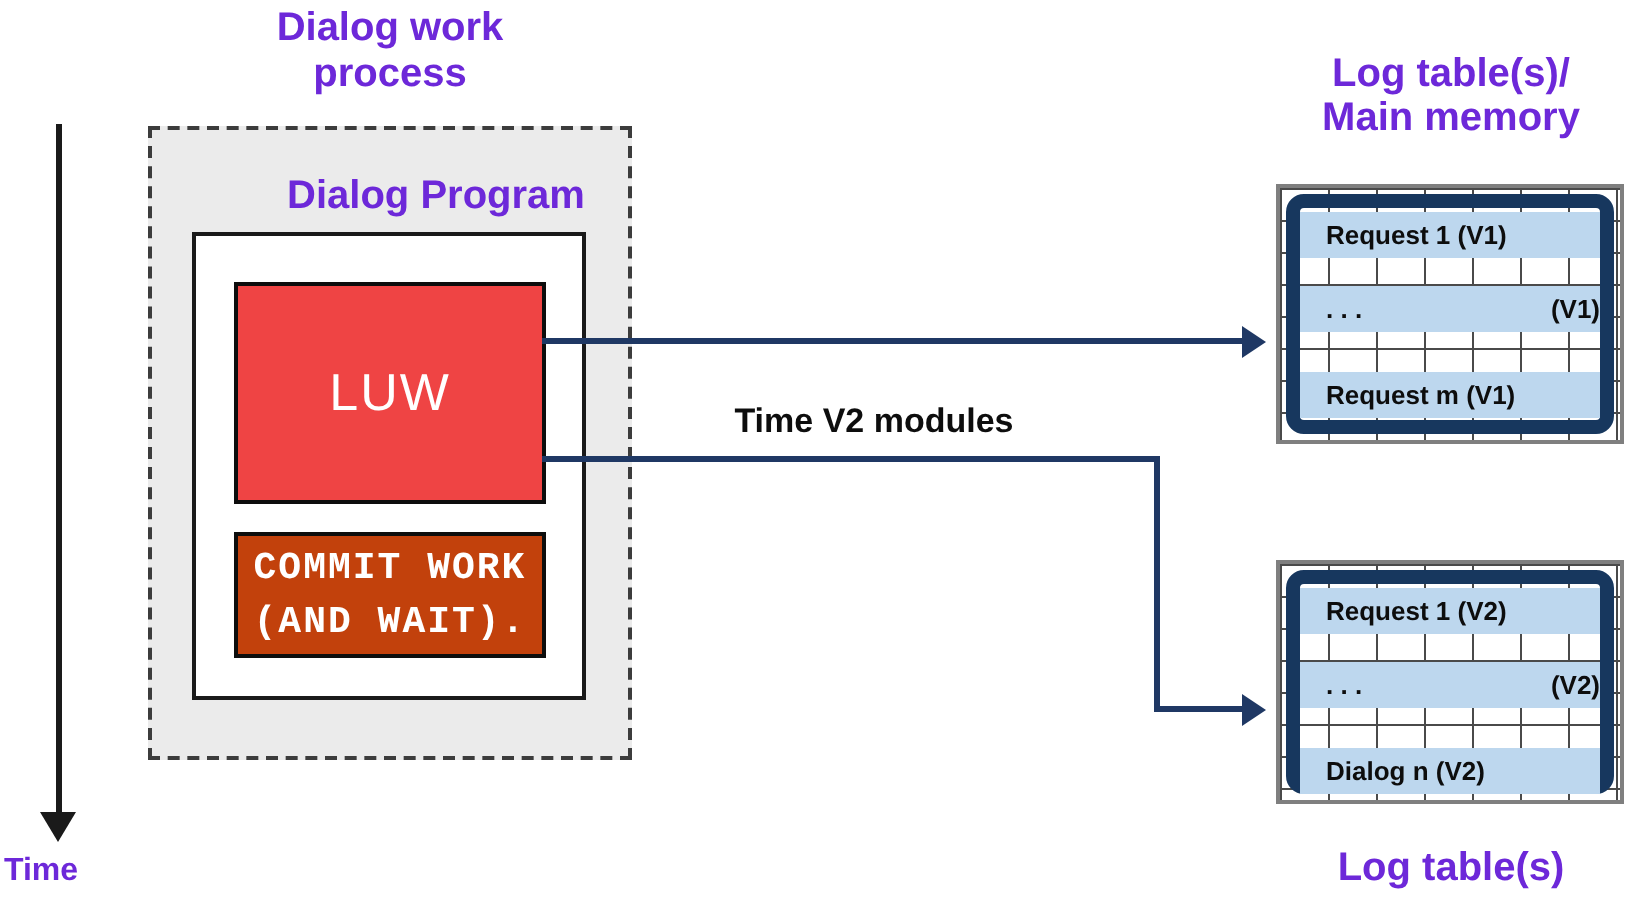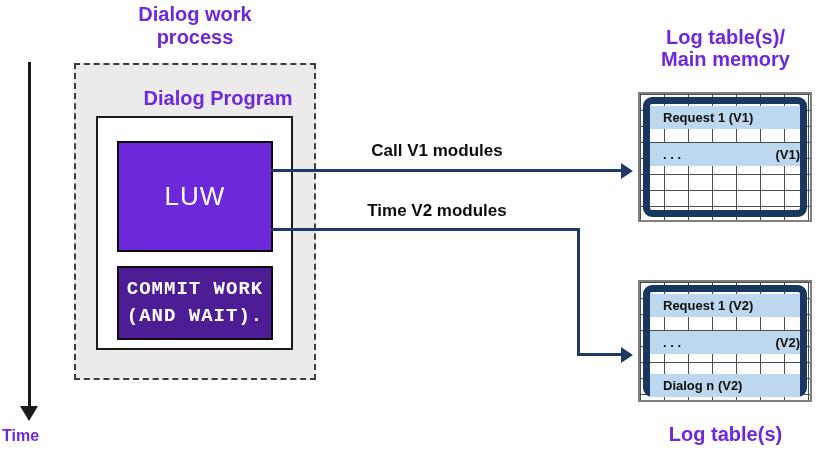--- a/index.html
+++ b/index.html
@@ -19,23 +19,23 @@
   .time-head{left:20px;top:406px;width:0;height:0;
     border-left:9px solid transparent;border-right:9px solid transparent;
     border-top:15px solid #1a1a1a;}
   .time-label{left:2px;top:424px;font-size:16px;}
 
   
   .dwp-title{left:74px;top:3px;width:242px;}
   .dashed-box{left:74px;top:63px;width:242px;height:317px;background:#EBEBEB;border:2px dashed #3c3c3c;}
   .dlgprog-label{left:74px;top:87px;width:288px;}
   .white-box{left:96px;top:116px;width:197px;height:234px;background:#ffffff;border:2px solid #1a1a1a;}
-  .luw-box{left:117px;top:141px;width:156px;height:111px;background:#6d28d9;border:2px solid #0d0d0d;
+  .luw-box{left:117px;top:141px;width:156px;height:111px;background:#ef4444;border:2px solid #0d0d0d;
     display:flex;align-items:center;justify-content:center;color:#fff;font-size:26px;letter-spacing:1px;}
-  .commit-box{left:117px;top:266px;width:156px;height:74px;background:#4c1d95;border:2px solid #0d0d0d;
+  .commit-box{left:117px;top:266px;width:156px;height:63px;background:#c2410c;border:2px solid #0d0d0d;
     display:flex;align-items:center;justify-content:center;color:#fff;
     font-family:"Liberation Mono","DejaVu Sans Mono",monospace;font-weight:bold;
     font-size:19px;line-height:27px;letter-spacing:1px;text-align:center;}
 
   
   .nline{background:#1F3864;}
   .a1{left:271px;top:169px;width:350px;height:3px;}
   .a1-head{left:621px;top:163px;width:0;height:0;
     border-top:8px solid transparent;border-bottom:8px solid transparent;border-left:12px solid #1F3864;}
   .a2a{left:271px;top:228px;width:309px;height:3px;}
@@ -82,41 +82,44 @@
   <div class="abs luw-box">
     <span>LUW</span>
   </div>
   <div class="abs commit-box">
     <span class="prewrap">COMMIT WORK
 (AND WAIT).</span>
   </div>
 
   <div class="abs nline a1"></div>
   <div class="abs a1-head"></div>
-  <div class="abs call-label cl1">Call V1 modules</div>
 
   <div class="abs nline a2a"></div>
   <div class="abs nline a2b"></div>
   <div class="abs nline a2c"></div>
   <div class="abs a2-head"></div>
   <div class="abs call-label cl2">Time V2 modules</div>
 
   <div class="abs log-top-title h1 center prewrap">Log table(s)/
 Main memory</div>
   <div class="abs log-bottom-title h1 center">Log table(s)</div>
 
   <div class="abs logtable tv1">
     <div class="frame"></div>
     <div class="lrow r1">
       <span>Request 1 (V1)</span>
       <span class="right"></span>
     </div>
     <div class="lrow r2">
       <span>. . .</span>
       <span class="right">(V1)</span>
+    </div>
+    <div class="lrow r3">
+      <span>Request m (V1)</span>
+      <span class="right"></span>
     </div>
   </div>
 
   <div class="abs logtable tv2">
     <div class="frame"></div>
     <div class="lrow r1">
       <span>Request 1 (V2)</span>
       <span class="right"></span>
     </div>
     <div class="lrow r2">

